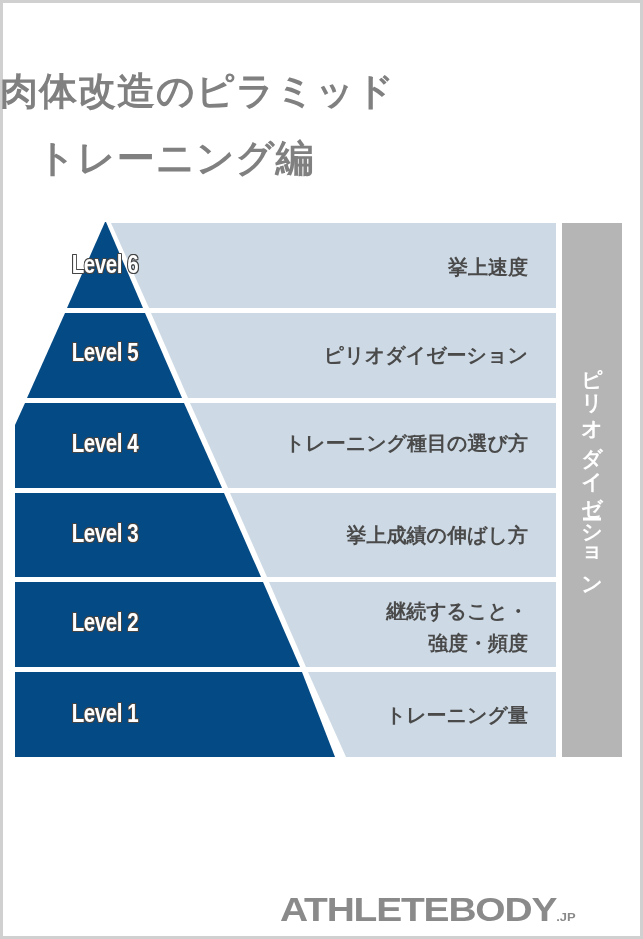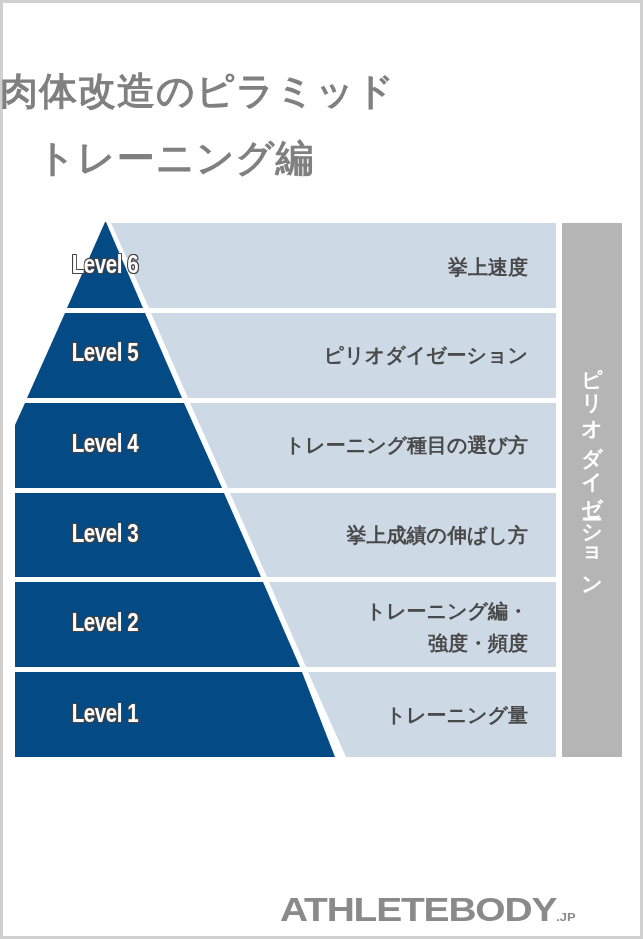--- a/index.html
+++ b/index.html
@@ -49,23 +49,23 @@
 
 <div class="level-label" style="left:40px; top:250px;">Level 6</div>
 <div class="level-label" style="left:40px; top:338px;">Level 5</div>
 <div class="level-label" style="left:40px; top:429px;">Level 4</div>
 <div class="level-label" style="left:40px; top:519px;">Level 3</div>
 <div class="level-label" style="left:40px; top:608px;">Level 2</div>
 <div class="level-label" style="left:40px; top:699px;">Level 1</div>
 
 <div class="band-text" style="top:252px;">挙上速度</div>
 <div class="band-text" style="top:340px;">ピリオダイゼーション</div>
-<div class="band-text" style="top:430px;">トレーニング種目の選び方</div>
+<div class="band-text" style="top:430px;font-family:Liberation Mono, monospace;">トレーニング種目の選び方</div>
 <div class="band-text" style="top:520px;font-family:Liberation Serif, serif;">挙上成績の伸ばし方</div>
-<div class="band-text" style="top:596px;">トレーニング編・</div>
+<div class="band-text" style="top:596px;">継続すること・</div>
 <div class="band-text" style="top:628px;">強度・頻度</div>
 <div class="band-text" style="top:700px;">トレーニング量</div>
 
 <div class="period-bar">
   <div class="period-text">ピリオダイゼーション</div>
 </div>
 
 <div class="logo"><span>ATHLETEBODY</span><span class="suffix">.JP</span></div>
 
 </body></html>

